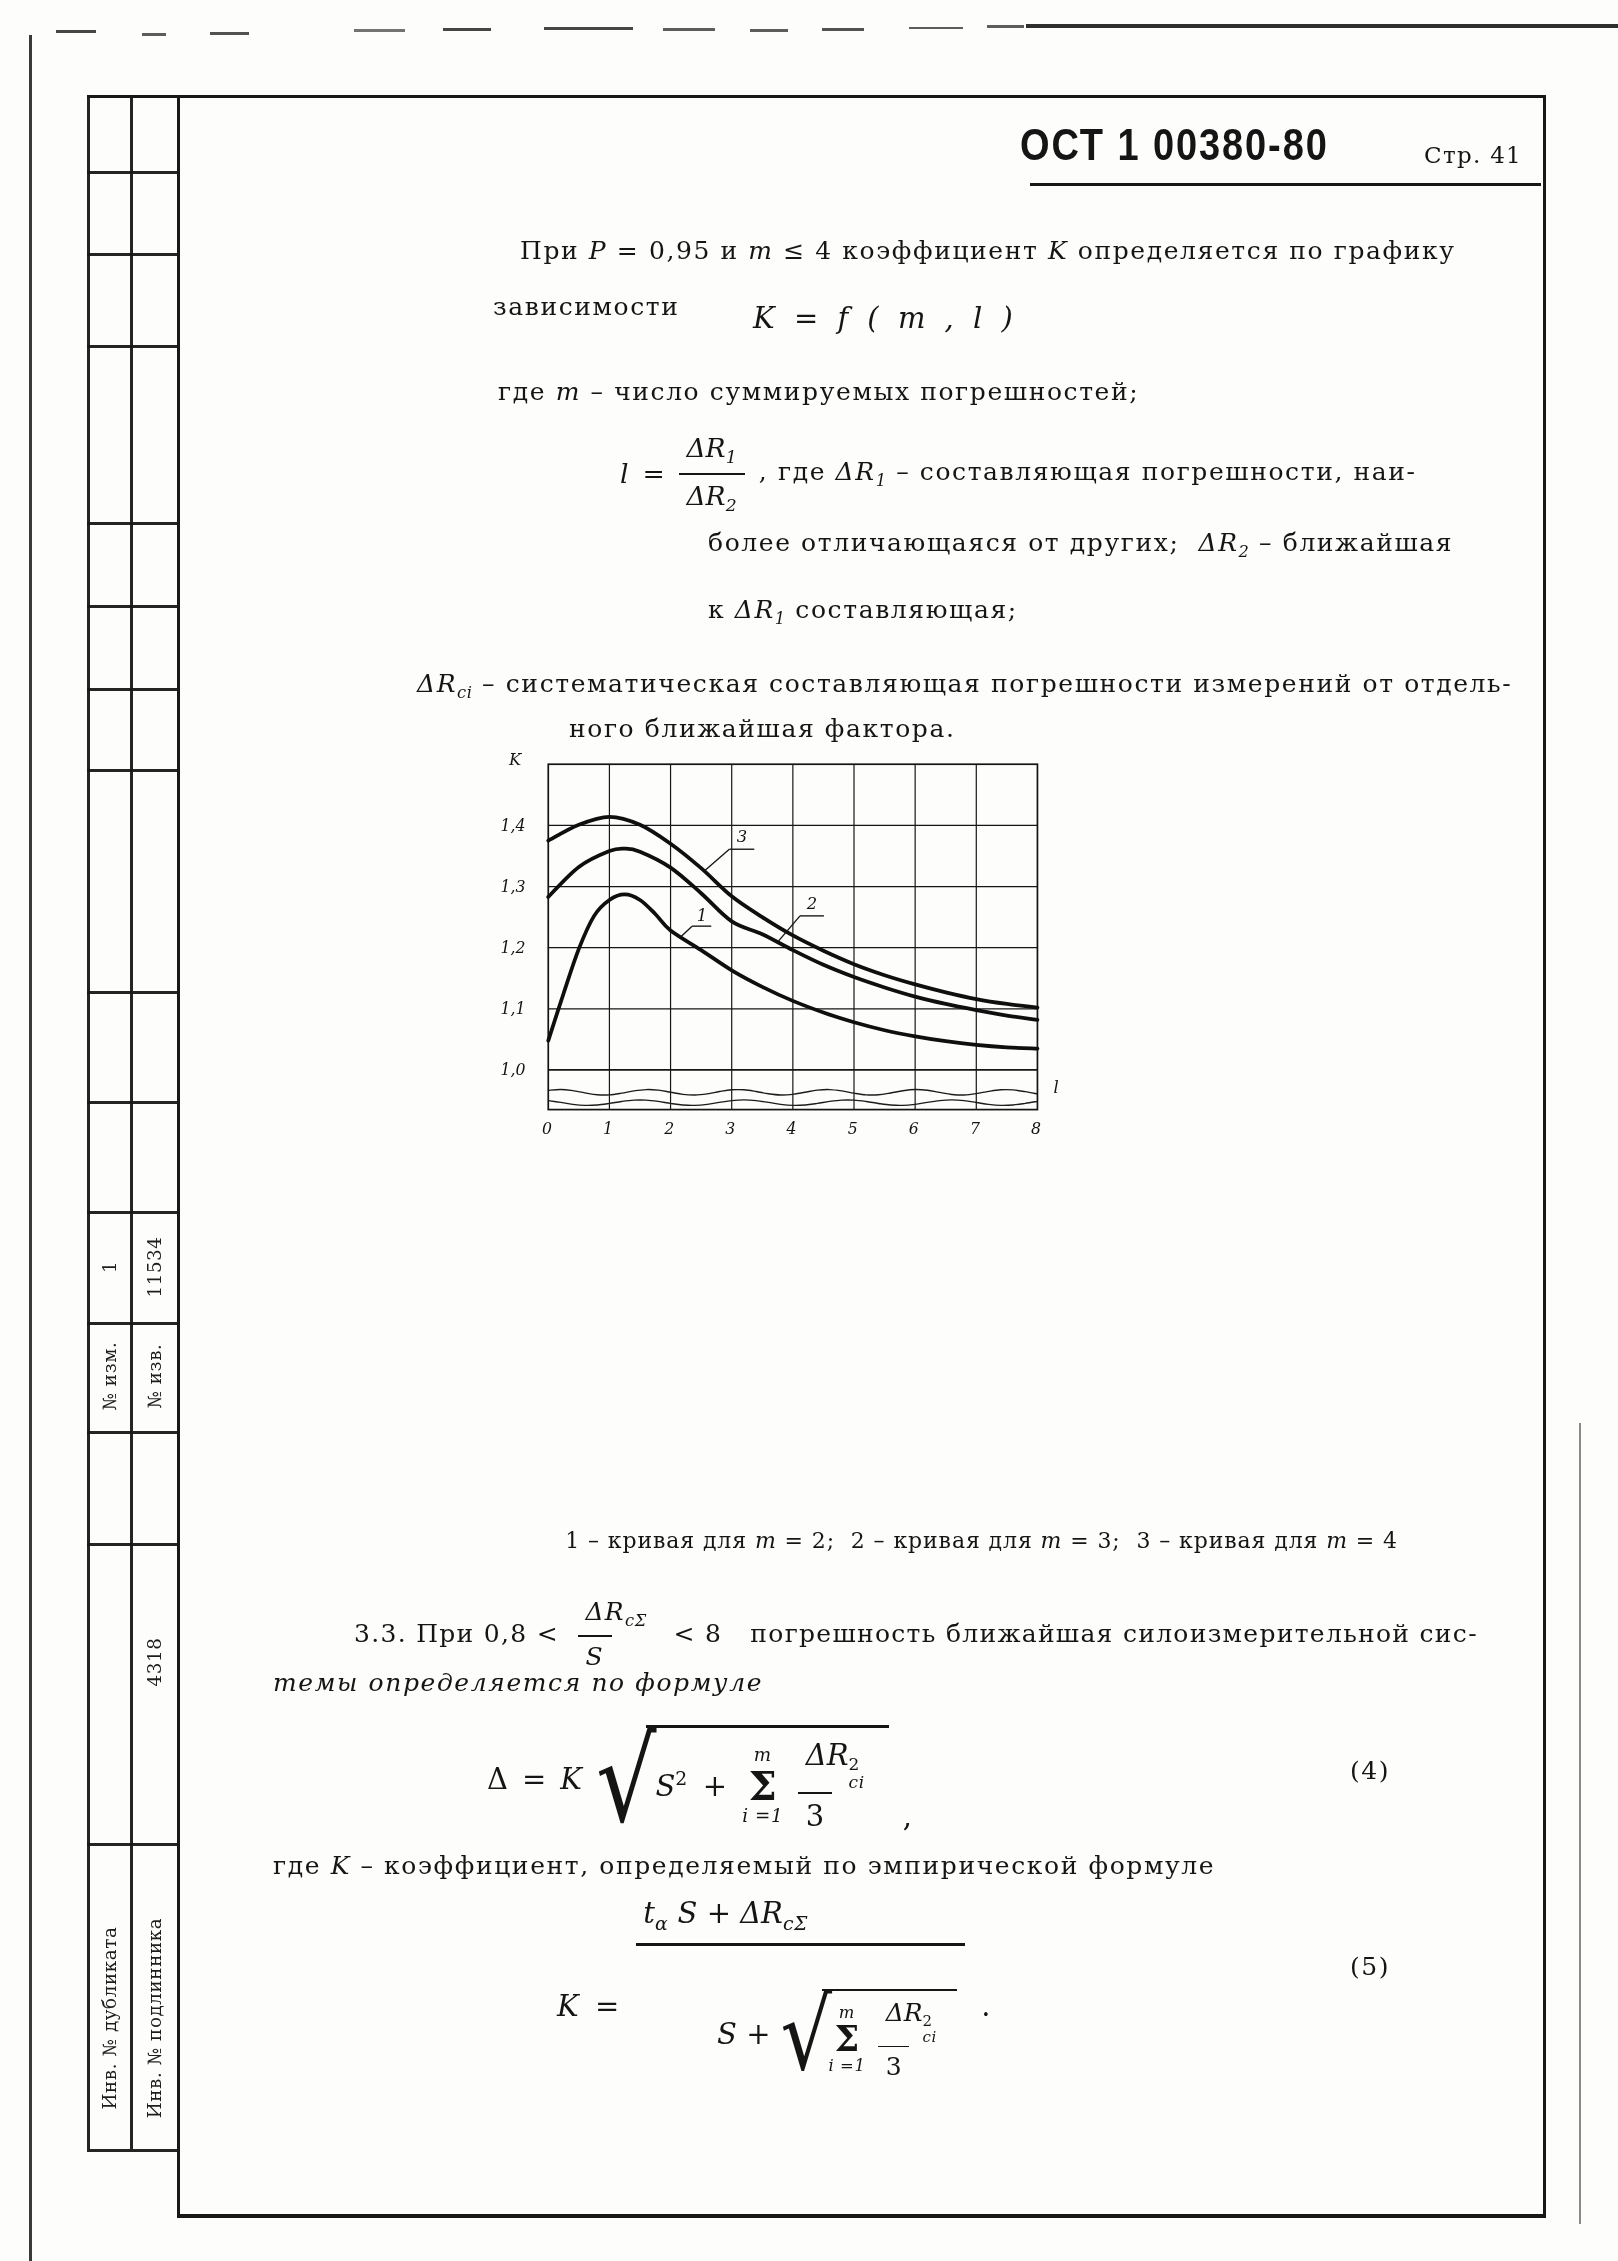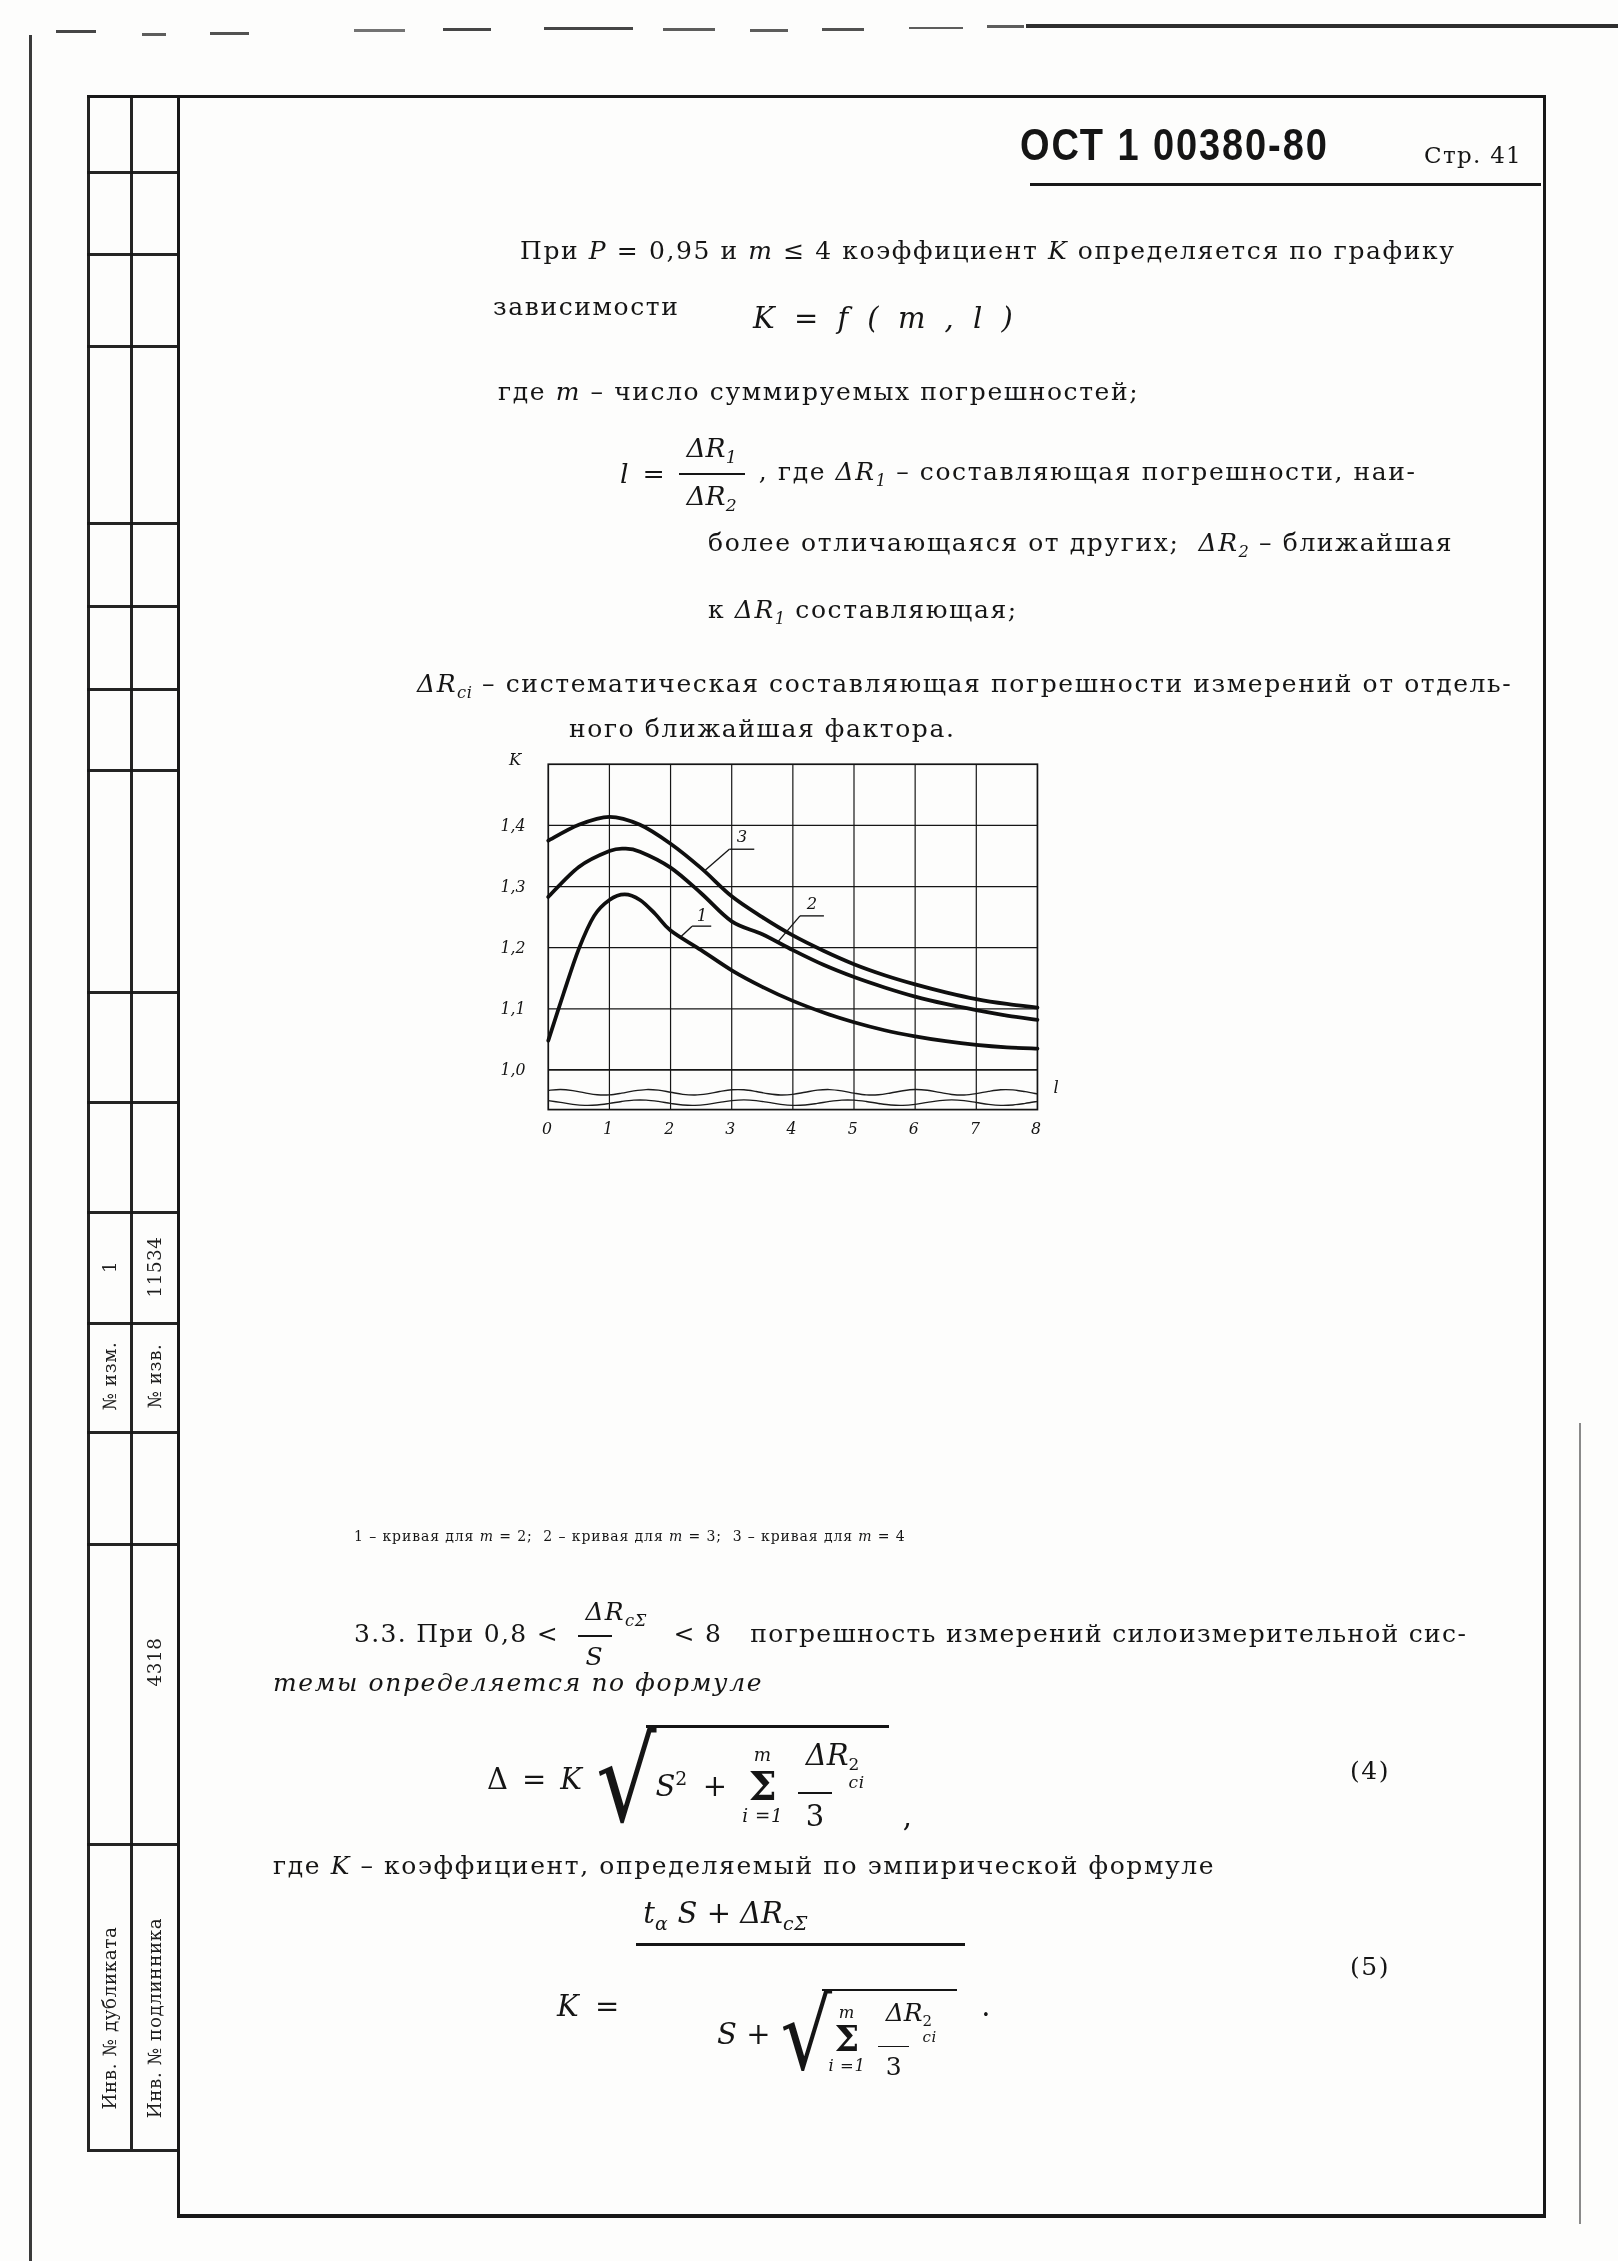--- a/index.html
+++ b/index.html
@@ -22,21 +22,21 @@
   .row{position:absolute;display:flex;align-items:center;}
   .sum{display:inline-flex;flex-direction:column;align-items:center;line-height:1;}
   .sum .lim{font-size:18.3px;font-style:italic;letter-spacing:0.6px;}
   .sum .sig{font-size:40px;font-weight:bold;line-height:1.05;}
   .ss{display:inline-flex;flex-direction:column;align-items:flex-start;font-size:17px;line-height:1.05;transform:translateY(5px);letter-spacing:0.6px;}
   .rad{display:inline-flex;align-items:flex-start;}
   .rad .rsign{font-size:95px;line-height:1;transform:scaleY(1.22);transform-origin:top;font-family:"DejaVu Serif",serif;}
   .rad .rbody{border-top:3.2px solid #151515;margin-left:-10px;margin-top:2.5px;padding:10px 16.4px 2.5px 8.9px;display:flex;align-items:center;gap:15px;}
   .rad.small .rsign{font-size:81px;}
   .vtext{position:absolute;transform:translate(-50%,-50%) rotate(-90deg);white-space:nowrap;font-size:18.3px;letter-spacing:0.6px;color:#1d1d1d;}
-  .caption{position:absolute;left:354px;top:1528px;width:1044px;text-align:left;font-size:14px;letter-spacing:0.9px;}
+  .caption{position:absolute;left:354px;top:1528px;width:1044px;text-align:right;font-size:22px;letter-spacing:0.9px;}
   svg text{font-family:"DejaVu Serif",serif;}
 </style>
 </head>
 <body>
 
 <div class="page">
 
   <div>
     <div class="ln" style="left:56px;top:30px;width:40px;height:3.2px;opacity:.8"></div>
     <div class="ln" style="left:142px;top:33px;width:24px;height:2.5px;opacity:.7"></div>
@@ -173,21 +173,21 @@
     <span>1 – кривая для </span><span class="var">m</span><span> = 2;  </span><span>2 – кривая для </span><span class="var">m</span><span> = 3;  </span><span>3 – кривая для </span><span class="var">m</span><span> = 4</span>
   </div>
 
   <div class="row" style="left:354px;top:1570px;height:127px;gap:19px;font-size:25px;letter-spacing:1.3px;">
     <span>3.3. При 0,8 &lt;</span>
     <span class="frac">
       <span class="fr-top"><span class="var">ΔR</span><sub class="s var">сΣ</sub></span>
       <span class="fr-bot var">S</span>
     </span>
     <span>&lt; 8</span>
-    <span> погрешность измерений силоизмерительной сис-</span>
+    <span> погрешность ближайшая силоизмерительной сис-</span>
   </div>
   <div class="txt" style="left:273px;top:1669px;font-style:italic;">темы определяется по формуле</div>
 
   <div class="row" style="left:487px;top:1700px;height:158px;gap:14px;font-size:29px;">
     <span>Δ</span>
     <span>=</span>
     <span class="var">K</span>
     <span class="rad">
       <span class="rsign">√</span>
       <span class="rbody">

